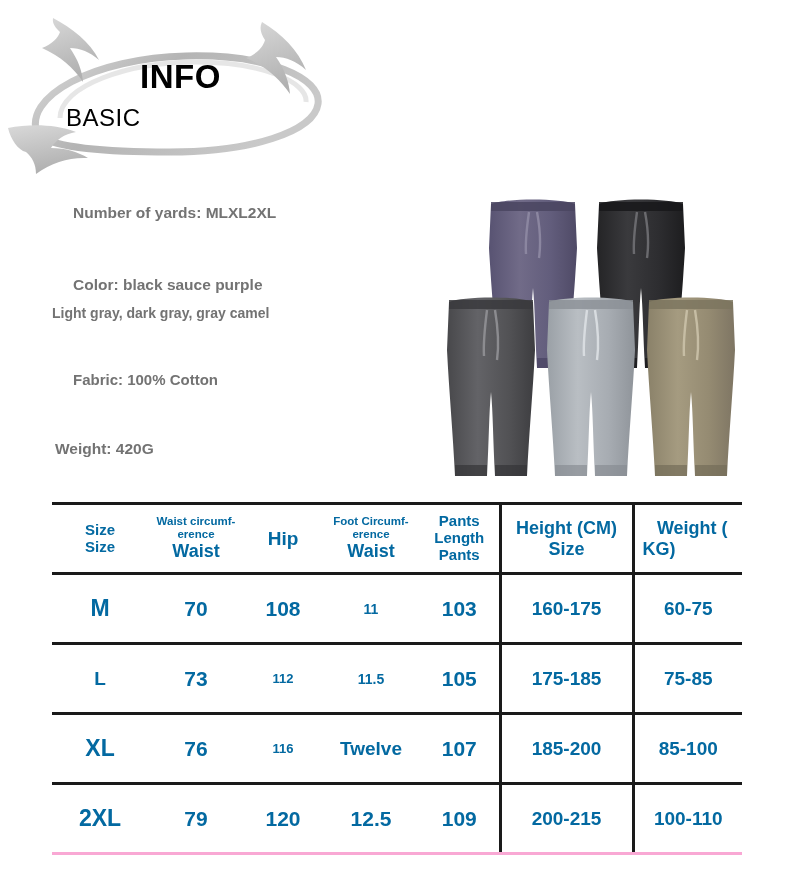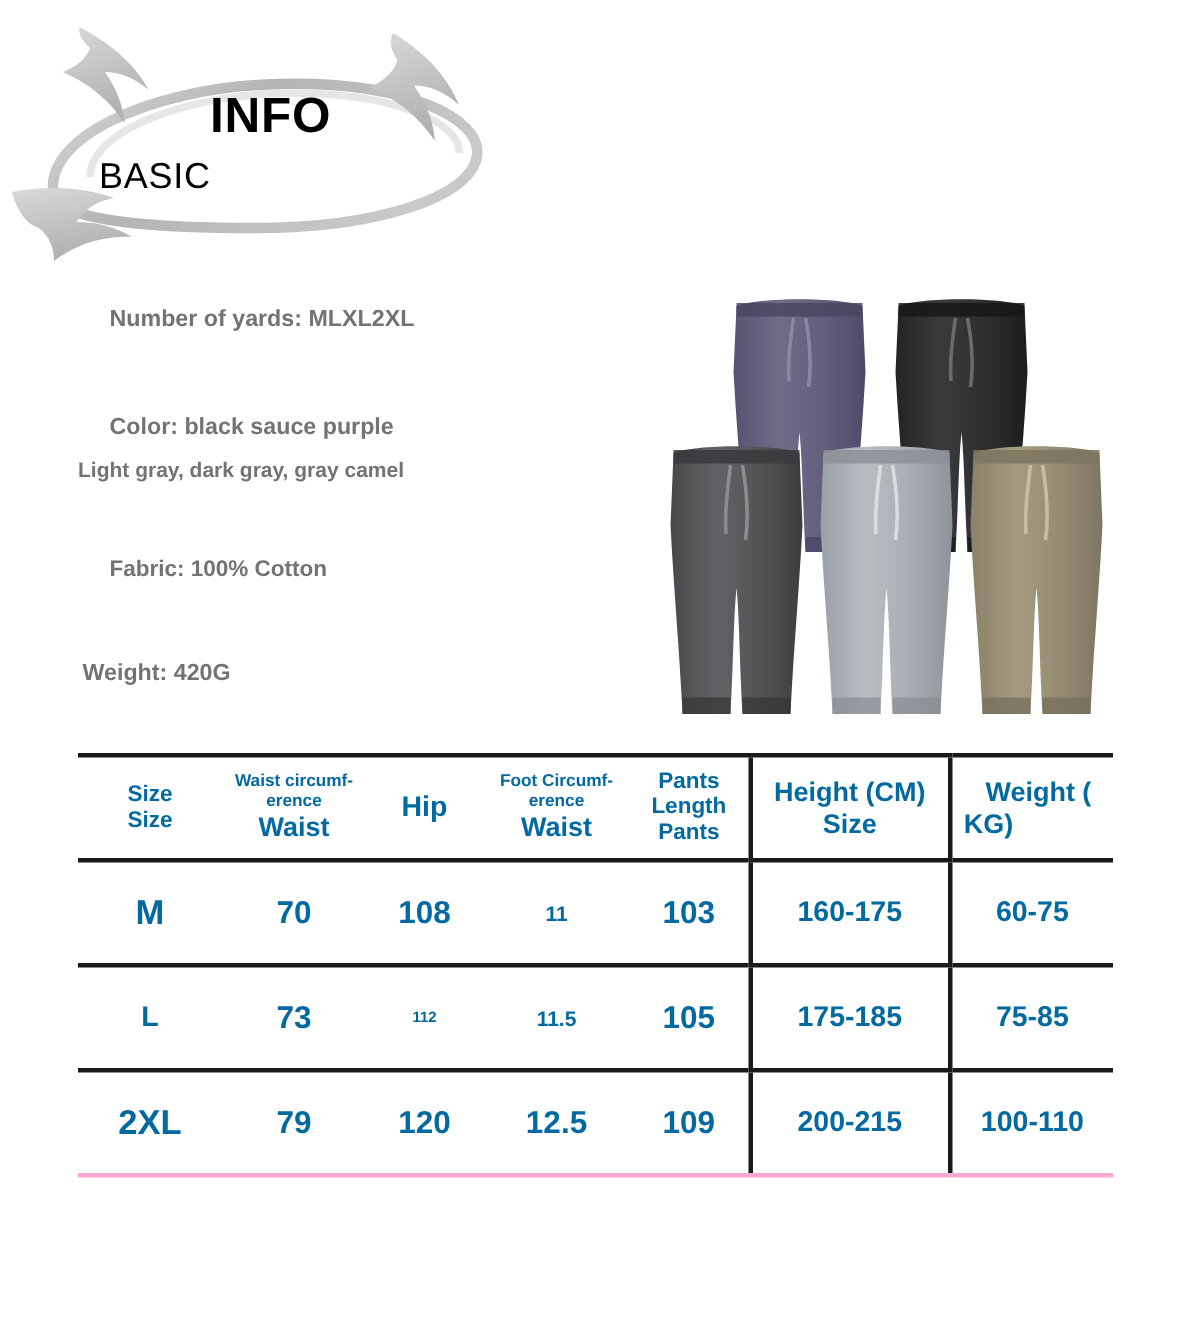--- a/index.html
+++ b/index.html
@@ -56,21 +56,21 @@
 
   .hdr-sm{font-size:11.5px;line-height:1.12;font-weight:bold;}
   .hdr-md{font-size:15px;line-height:1.12;font-weight:bold;}
   .hdr-lg{font-size:18px;line-height:1.15;font-weight:bold;}
   .hdr-xl{font-size:19px;line-height:1.15;font-weight:bold;}
 
   .v-xl{font-size:23px;}
   .v-lg{font-size:21px;}
   .v-md{font-size:19px;}
   .v-sm{font-size:14px;}
-  .v-xs{font-size:10px;}
+  .v-xs{font-size:13px;}
 
   .footnote{
     position:absolute;left:56px;top:856px;width:700px;
     font-size:13.5px;font-weight:bold;color:#6f6f6f;white-space:nowrap;
   }
 </style>
 </head>
 <body>
 
 <div class="page">
@@ -267,20 +267,29 @@
       <tr class="data">
         <td class="v-md">L</td>
         <td class="v-lg">73</td>
         <td class="v-xs">112</td>
         <td class="v-sm">11.5</td>
         <td class="v-lg">105</td>
         <td class="vdiv v-md">175-185</td>
         <td class="vdiv v-md">75-85</td>
       </tr>
 
+      <tr class="data">
+        <td class="v-xl">XL</td>
+        <td class="v-lg">76</td>
+        <td class="v-xs">116</td>
+        <td class="v-md">Twelve</td>
+        <td class="v-lg">107</td>
+        <td class="vdiv v-md">185-200</td>
+        <td class="vdiv v-md">85-100</td>
+      </tr>
 
       <tr class="data last">
         <td class="v-xl">2XL</td>
         <td class="v-lg">79</td>
         <td class="v-lg">120</td>
         <td class="v-lg">12.5</td>
         <td class="v-lg">109</td>
         <td class="vdiv v-md">200-215</td>
         <td class="vdiv v-md">100-110</td>
       </tr>

